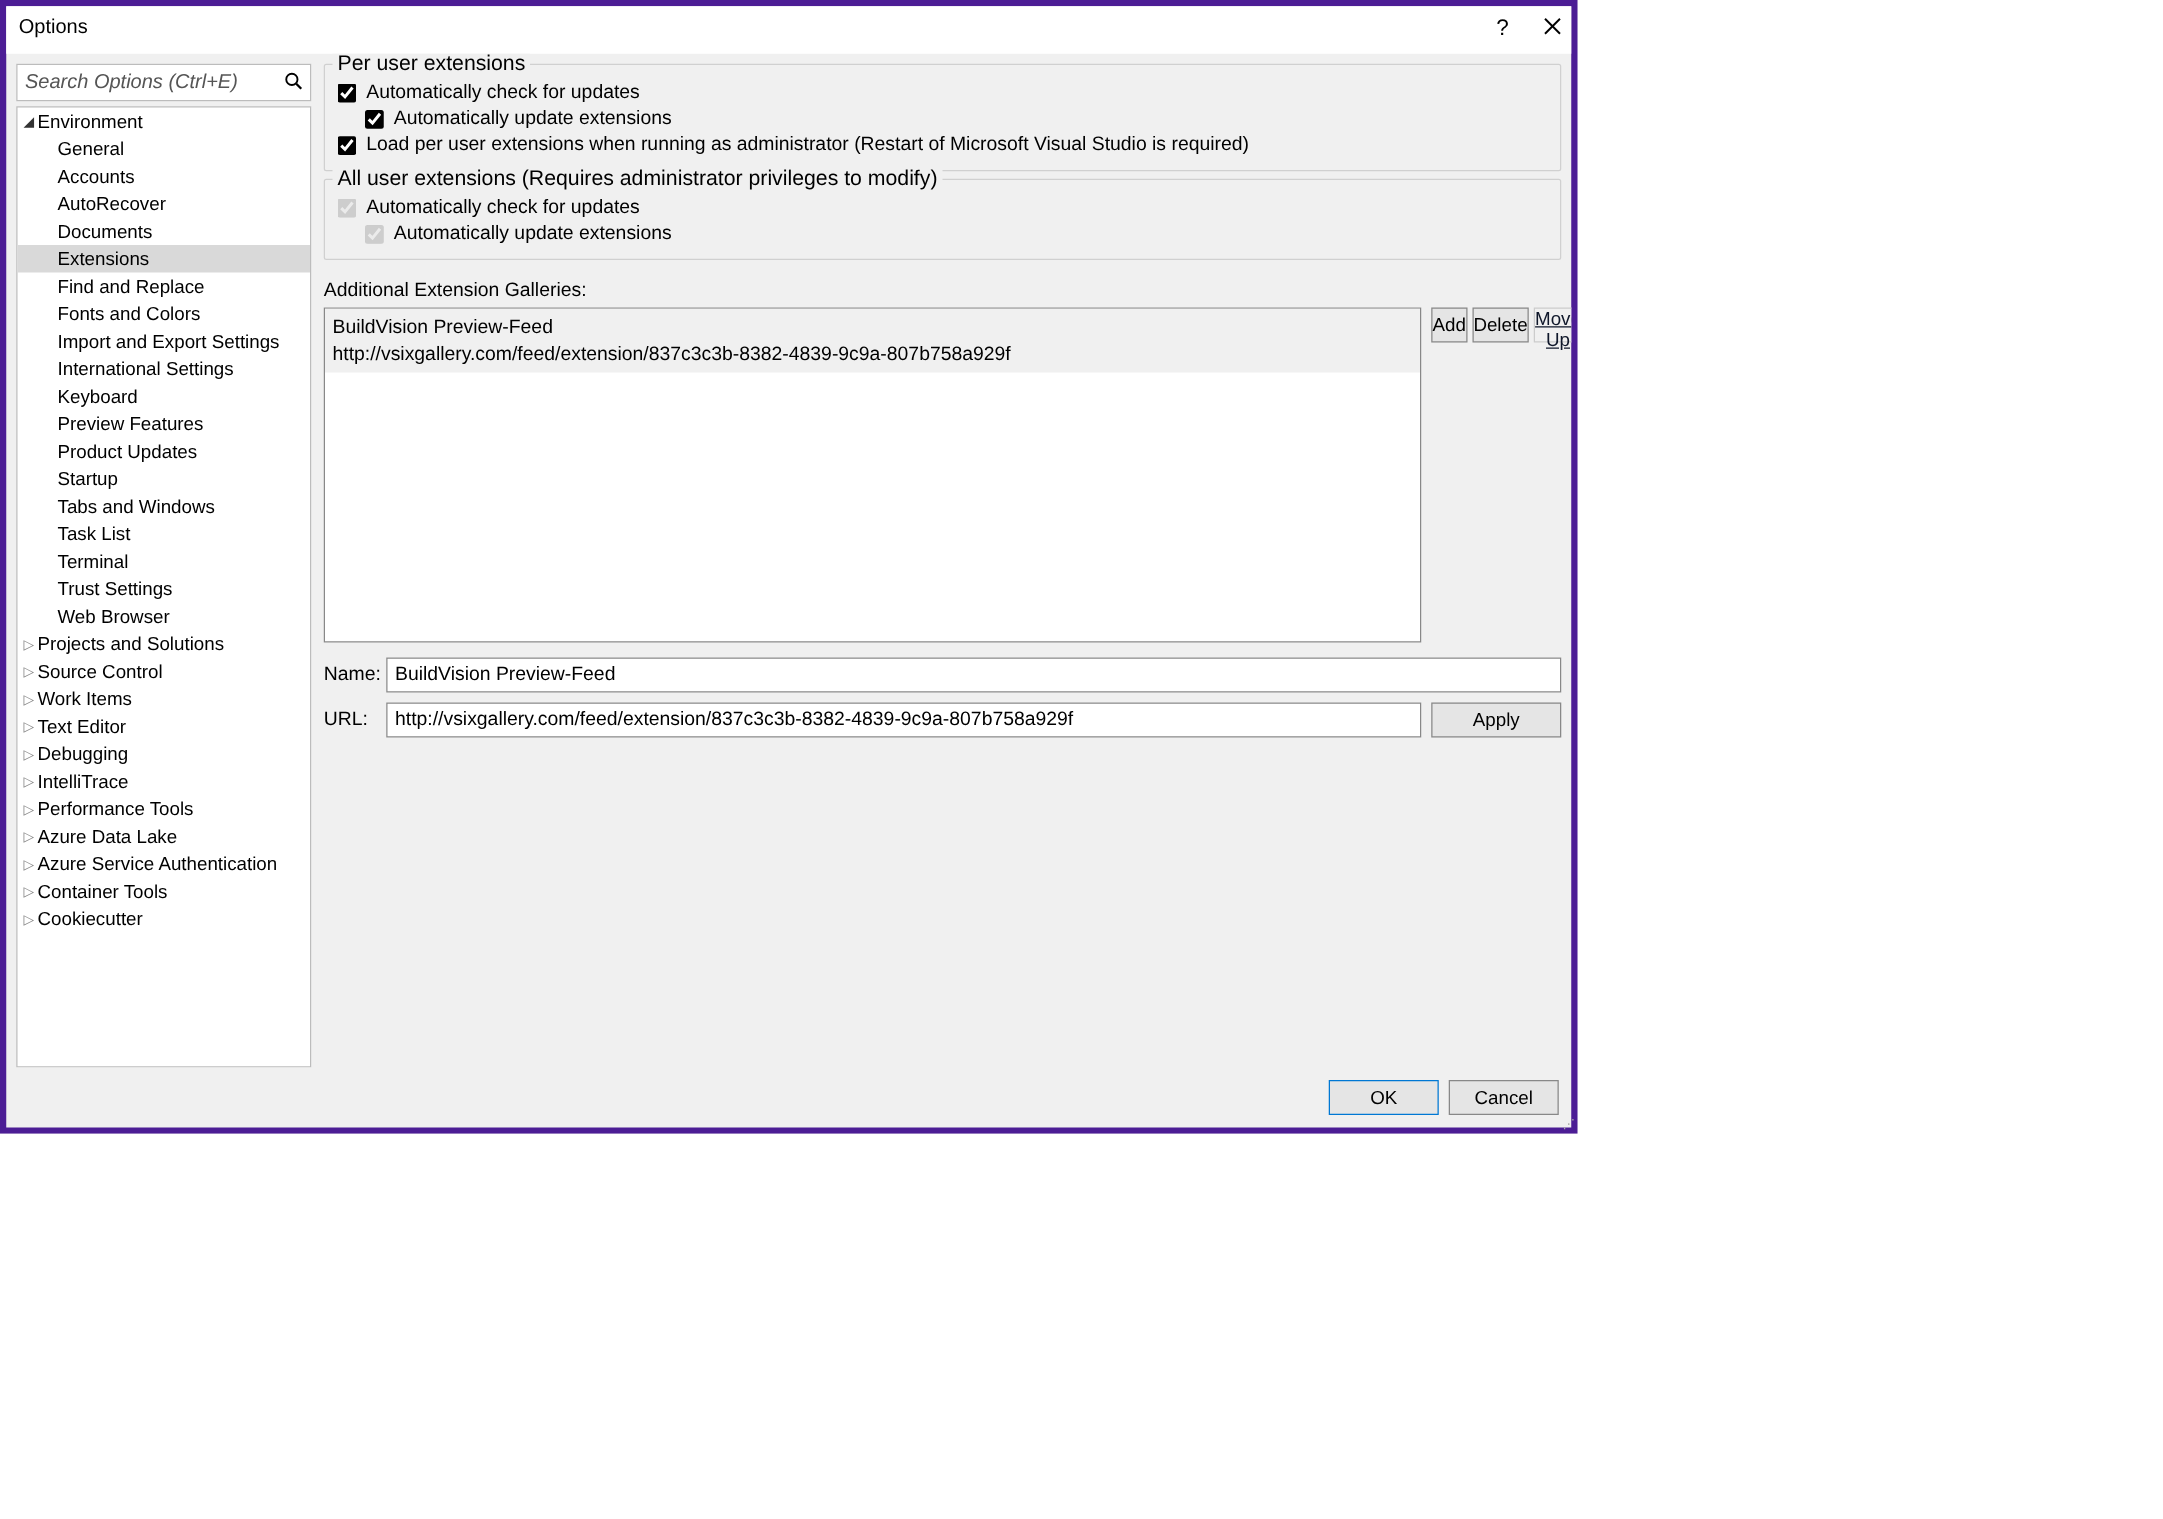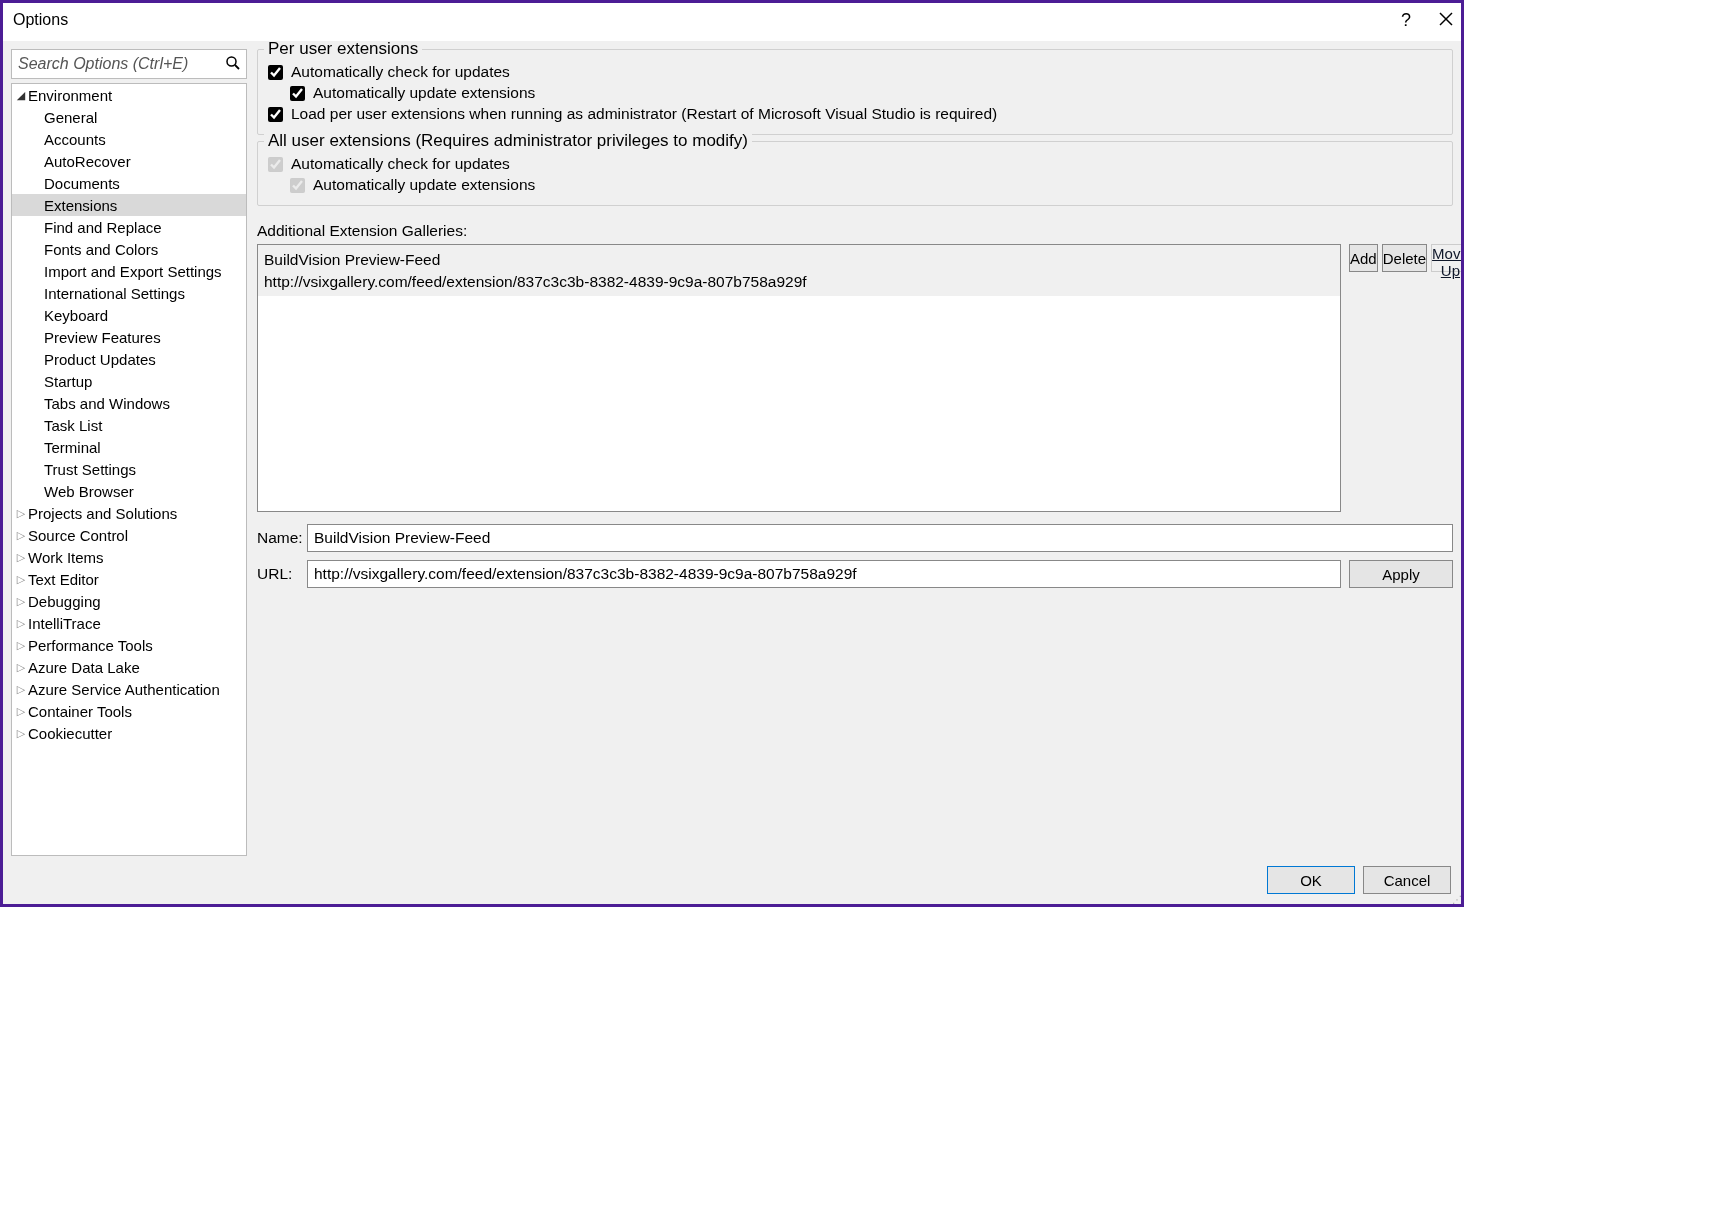--- a/index.html
+++ b/index.html
@@ -1,17 +1,17 @@
 <!DOCTYPE html>
 <html><head>
 <meta charset="utf-8">
 <style>
   * { box-sizing: border-box; margin: 0; padding: 0; }
   body { font-family: "Segoe UI", Arial, sans-serif; font-size: 16px; background: #fff; color: #000; }
-  .window { width: 1464px; height: 907px; border: 3px solid #4c1d95; display: flex; flex-direction: column; background: #f0f0f0; }
+  .window { width: 1262px; height: 907px; border: 5px solid #4c1d95; display: flex; flex-direction: column; background: #f0f0f0; }
   .titlebar { display: flex; align-items: center; justify-content: space-between; padding: 4px 8px 8px 10px; background: #fff; height: 38px; }
   .titlebar-title { font-size: 16px; }
   .titlebar-controls { display: flex; gap: 28px; align-items: center; }
   .help-icon, .close-icon { font-size: 18px; cursor: pointer; line-height: 1; }
   .close-icon svg { width: 14px; height: 14px; }
   .content { flex: 1; display: flex; padding: 8px 8px 0 8px; gap: 10px; overflow: hidden; }
   .left { width: 236px; display: flex; flex-direction: column; }
   .search-wrap { position: relative; margin-bottom: 4px; }
   .search-input { width: 100%; height: 30px; border: 1px solid #bcbcbc; padding: 2px 30px 2px 6px; font-size: 16px; font-family: inherit; font-style: italic; color: #555; background: #fff; }
   .search-input::placeholder { font-style: italic; color: #555; }

